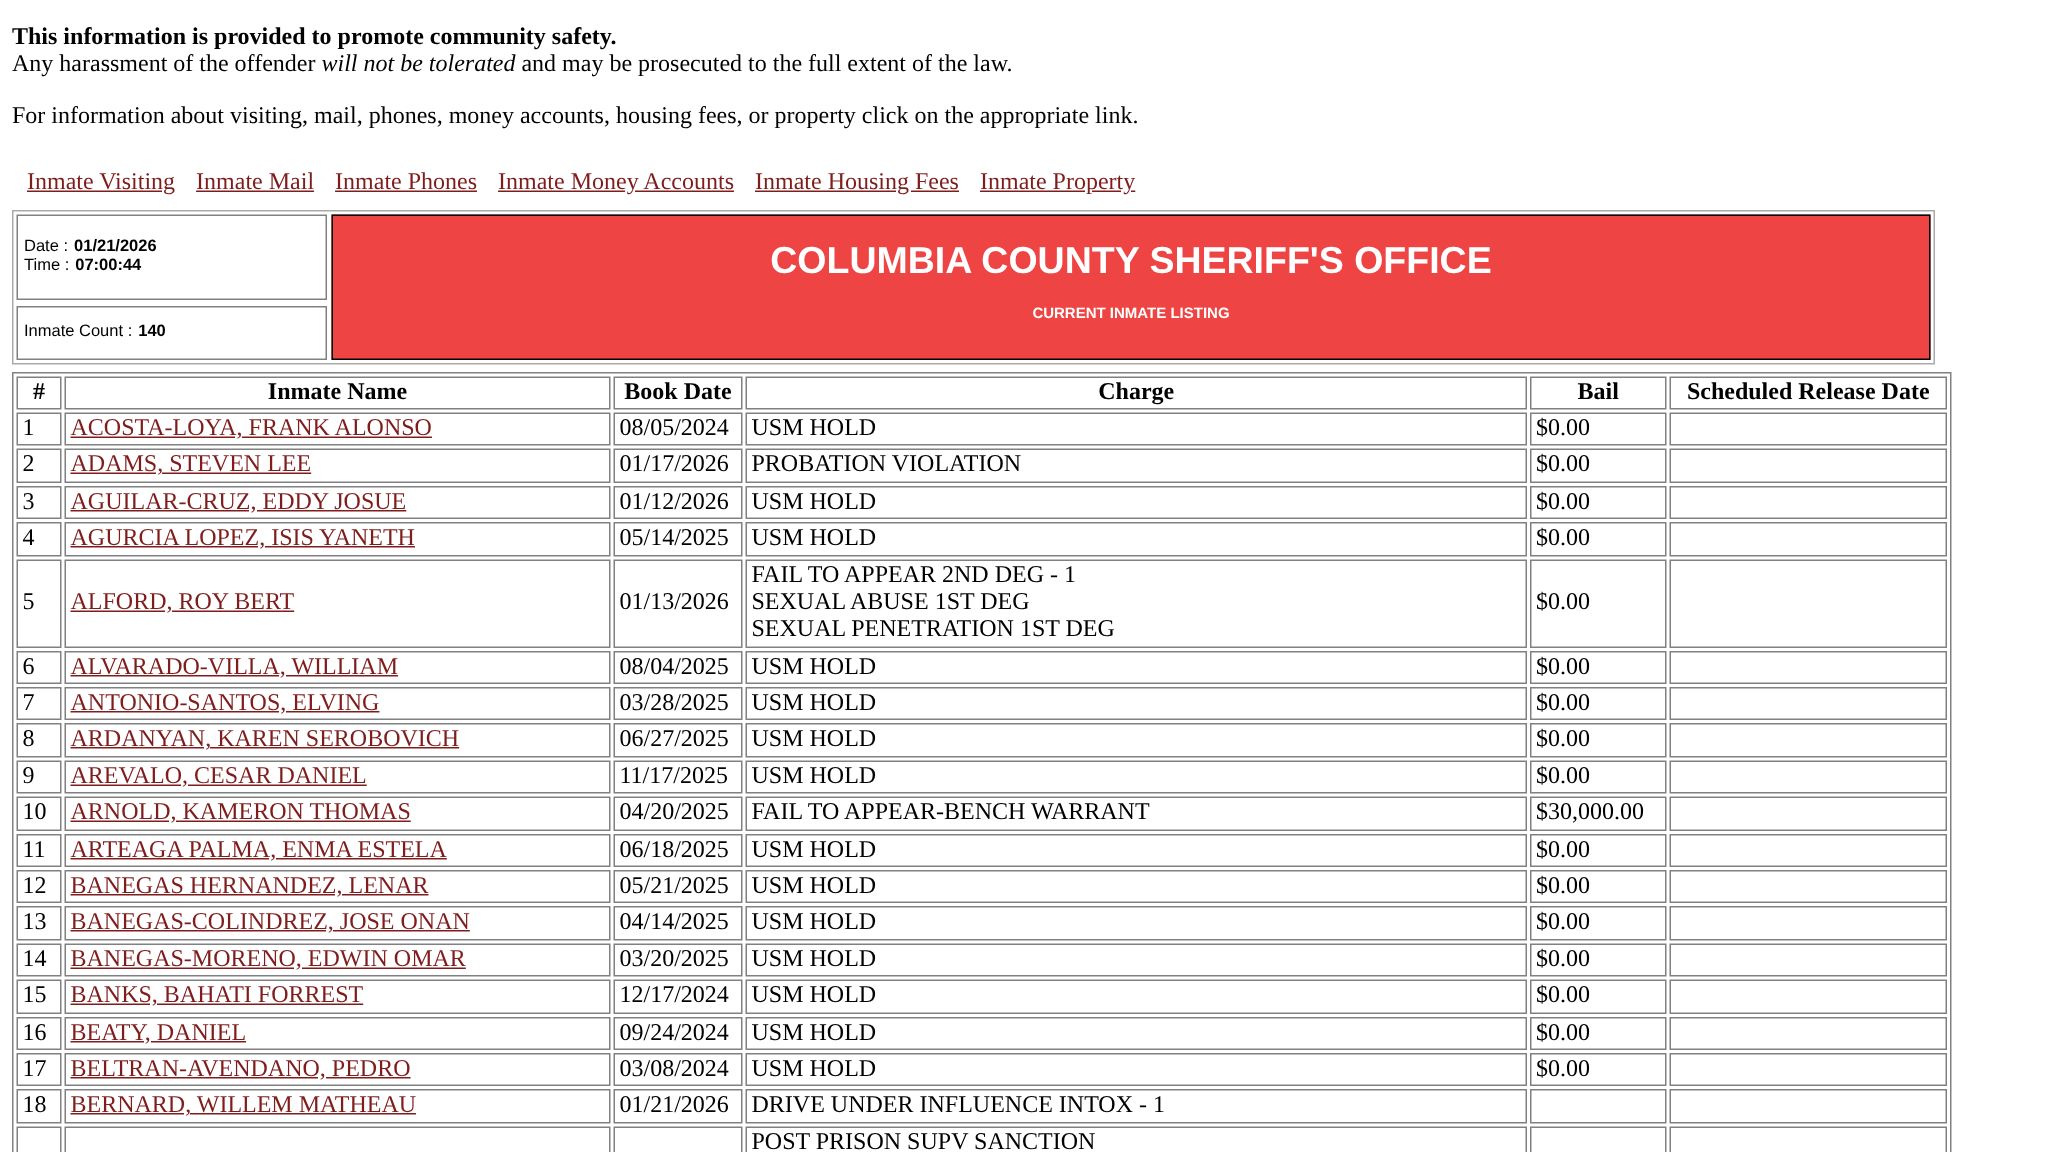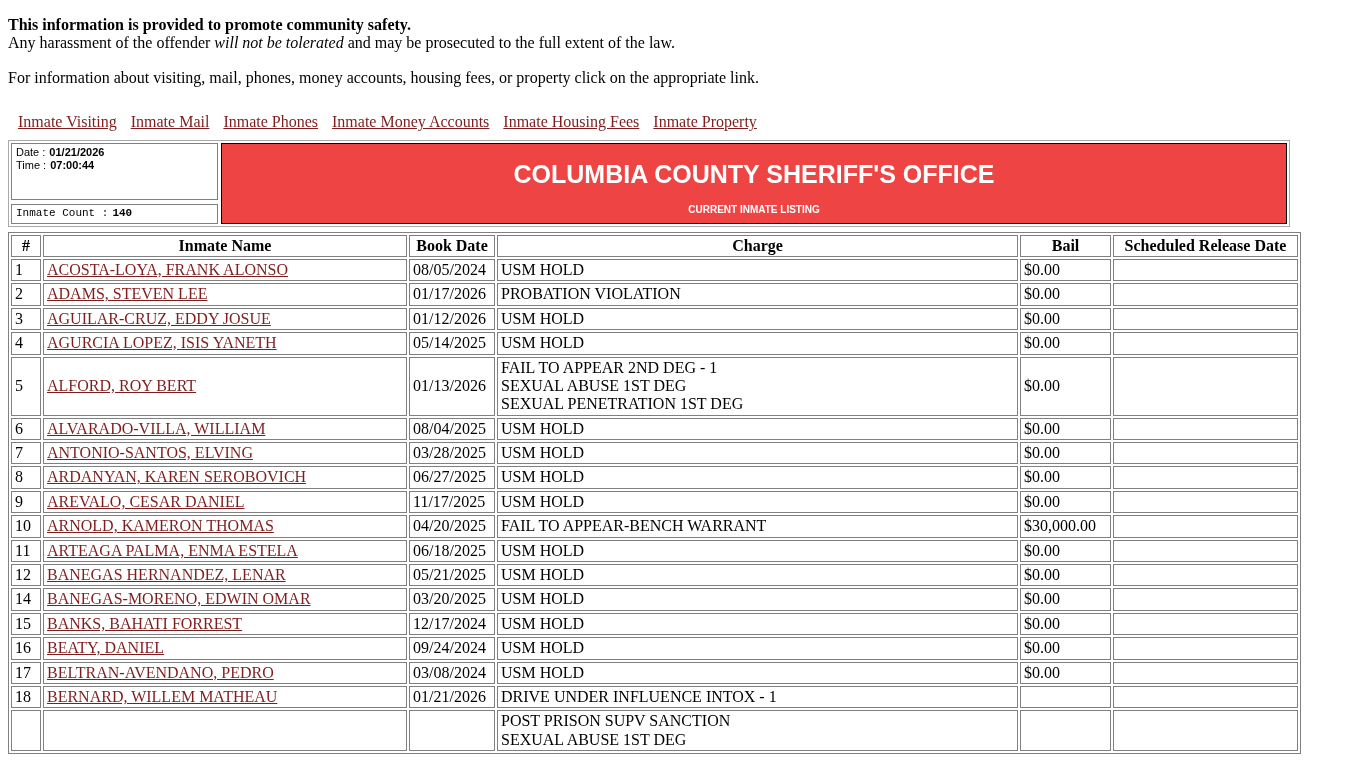--- a/index.html
+++ b/index.html
@@ -34,24 +34,24 @@
     width: 207px; flex: 0 0 207px;
     display: flex; flex-direction: column; gap: 4px;
   }
   .hdr-box {
     border: 1px solid #808080;
     background: #ffffff;
     font-family: "Liberation Sans", sans-serif;
     font-size: 11px; line-height: 13px;
     padding: 2px 2px 2px 4px;
     box-sizing: border-box;
-    display: flex; flex-direction: column; justify-content: flex-start;
+    display: flex; flex-direction: column; justify-content: center;
   }
   .datetime-box { height: 57px; }
-  .count-box { height: 20px; font-family: Liberation Mono, monospace; }
+  .count-box { height: 36px; }
   .hdr-box .lbl { margin-right: 4px; }
   .banner {
     flex: 1;
     background: #ef4444;
     border: 1px solid #000000;
     color: #ffffff;
     font-family: "Liberation Sans", sans-serif;
     text-align: center;
     display: flex; flex-direction: column; align-items: center;
     padding-top: 16px; gap: 14px;
@@ -244,20 +244,30 @@
     <td class="c-num">12</td>
     <td class="c-name"><a href="#">BANEGAS HERNANDEZ, LENAR</a></td>
     <td class="c-date">05/21/2025</td>
     <td class="c-charge">
           <div>USM HOLD</div>
         </td>
     <td class="c-bail">$0.00</td>
     <td class="c-rel"></td>
   </tr>
       <tr>
+    <td class="c-num">13</td>
+    <td class="c-name"><a href="#">BANEGAS-COLINDREZ, JOSE ONAN</a></td>
+    <td class="c-date">04/14/2025</td>
+    <td class="c-charge">
+          <div>USM HOLD</div>
+        </td>
+    <td class="c-bail">$0.00</td>
+    <td class="c-rel"></td>
+  </tr>
+      <tr>
     <td class="c-num">14</td>
     <td class="c-name"><a href="#">BANEGAS-MORENO, EDWIN OMAR</a></td>
     <td class="c-date">03/20/2025</td>
     <td class="c-charge">
           <div>USM HOLD</div>
         </td>
     <td class="c-bail">$0.00</td>
     <td class="c-rel"></td>
   </tr>
       <tr>

